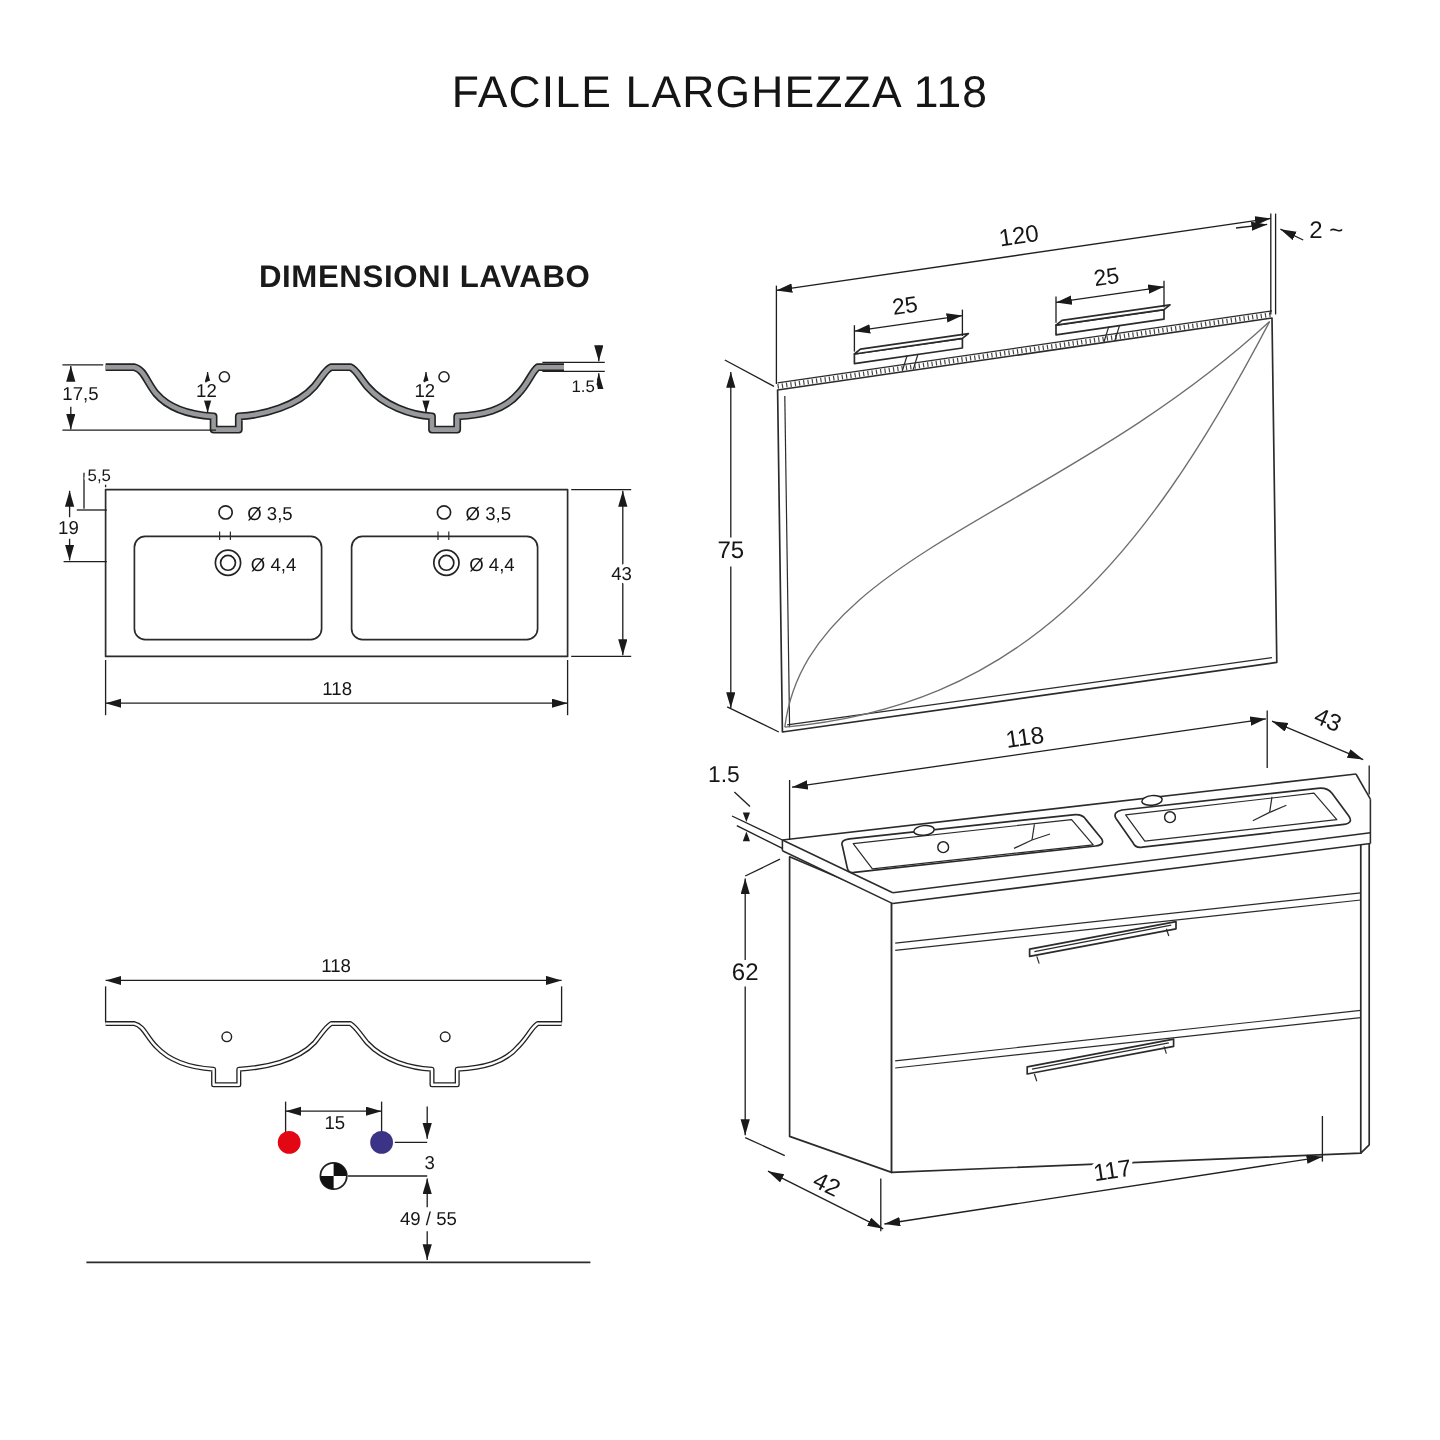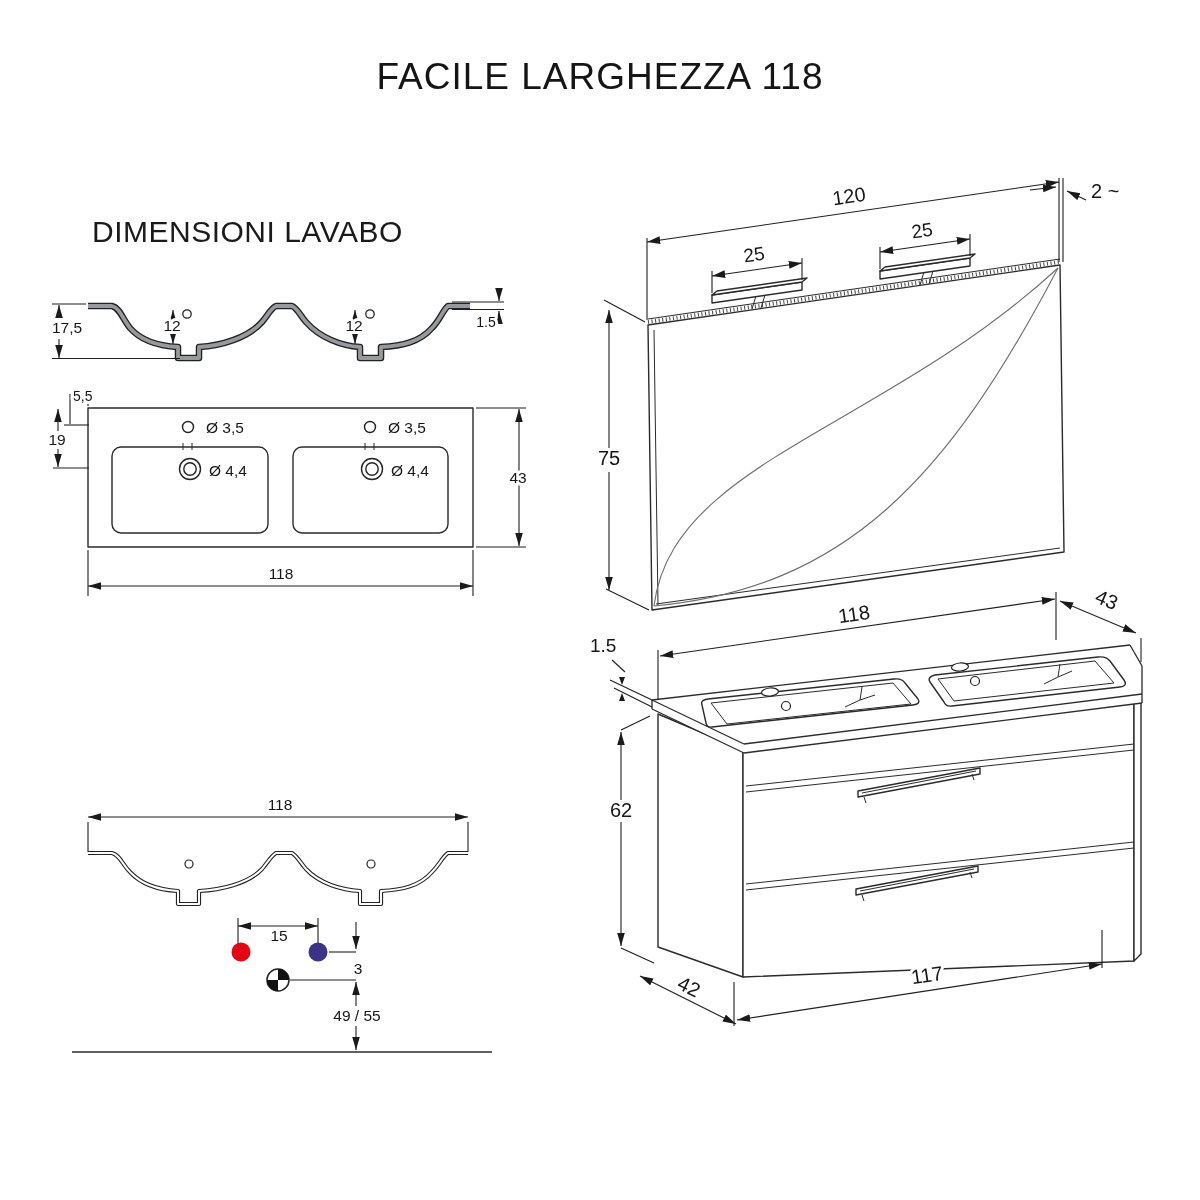--- a/index.html
+++ b/index.html
@@ -1,20 +1,20 @@
 <!DOCTYPE html>
 <html><head>
 <meta charset="utf-8">
 <style>
   html,body{margin:0;padding:0;background:#fff;}
   .canvas{position:relative;width:1200px;height:1200px;background:#ffffff;overflow:hidden;
           font-family:"Liberation Sans", sans-serif;color:#111;}
   .page-title{position:absolute;left:0;top:56px;width:1200px;text-align:center;
           font-size:37px;letter-spacing:1px;color:#151515;}
-  .sec-head{position:absolute;font-size:30px;letter-spacing:.5px;color:#1a1a1a;text-align:left;width:400px;}
+  .sec-head{position:absolute;font-size:26px;letter-spacing:.5px;color:#1a1a1a;text-align:right;width:400px;font-weight:bold;}
   .head-lavabo{left:92px;top:215px;}
   .head-idrica{left:83px;top:729px;}
   svg{position:absolute;left:0;top:0;}
   .ln{stroke:#2b2b2b;stroke-width:1.3;fill:none;}
   .ln-thin{stroke:#2b2b2b;stroke-width:1;fill:none;}
   .dim{stroke:#1f1f1f;stroke-width:1.1;fill:none;}
   .face{fill:#ffffff;stroke:#2b2b2b;stroke-width:1.4;stroke-linejoin:round;}
   .noline{stroke:none;fill:#fff;}
   text{font-family:"Liberation Sans", sans-serif;fill:#161616;}
   .t14{font-size:14px;} .t15{font-size:15.5px;} .t19{font-size:19px;} .t20{font-size:20px;}

